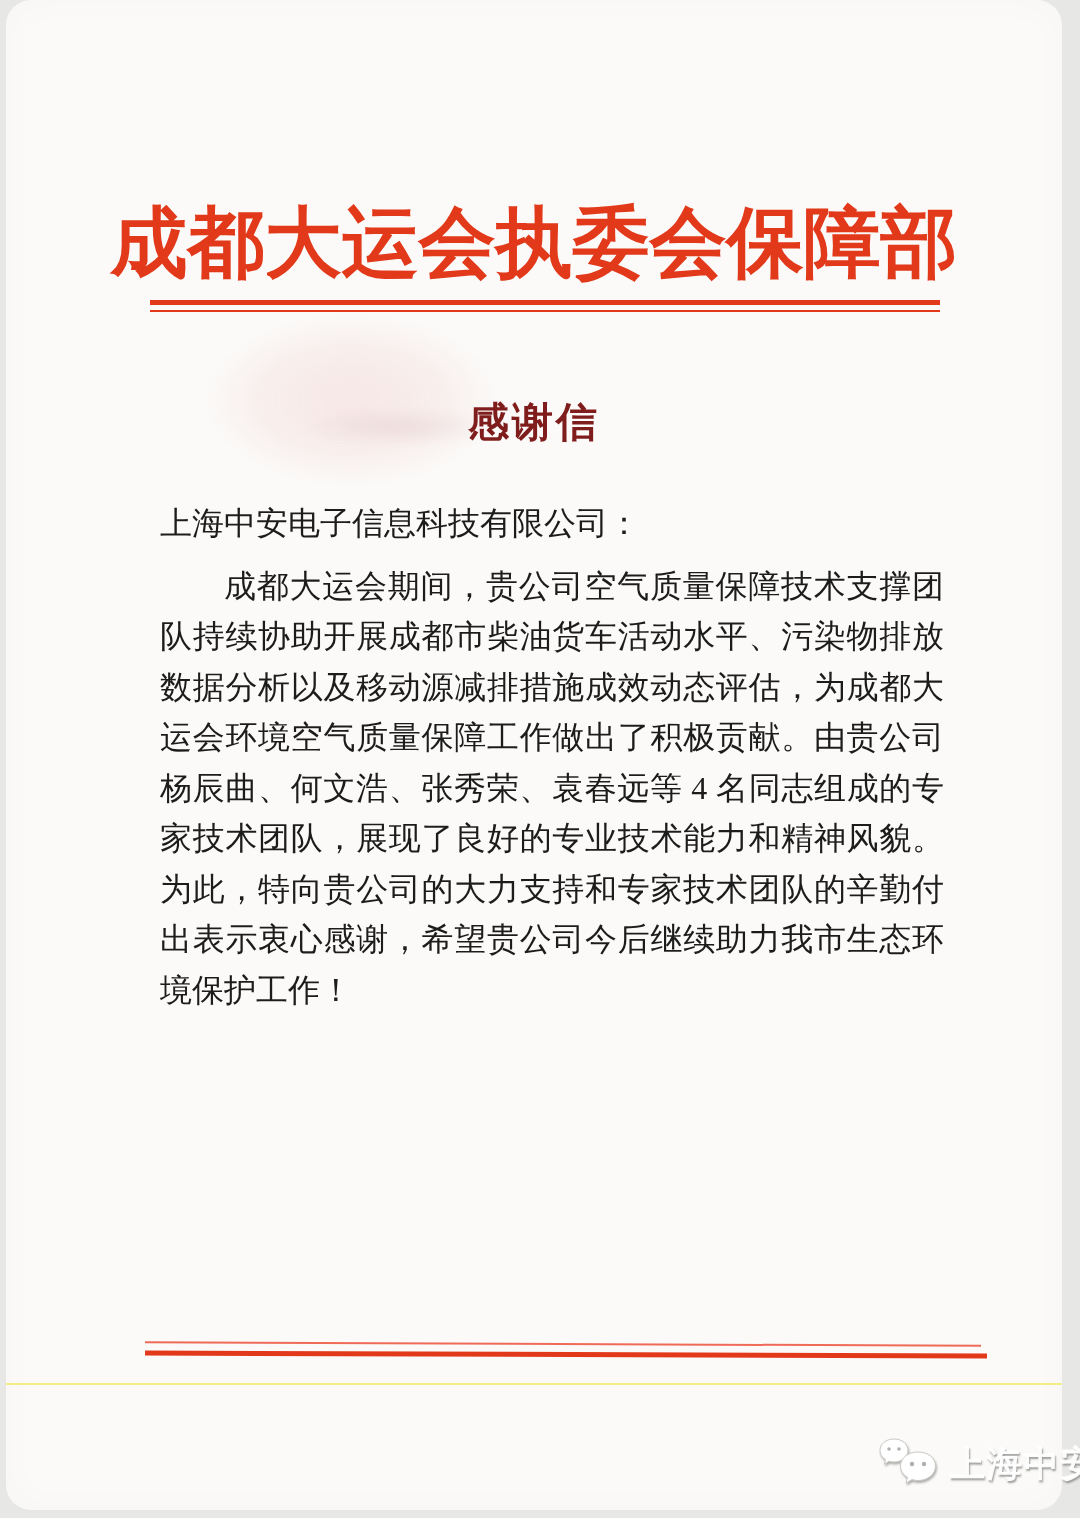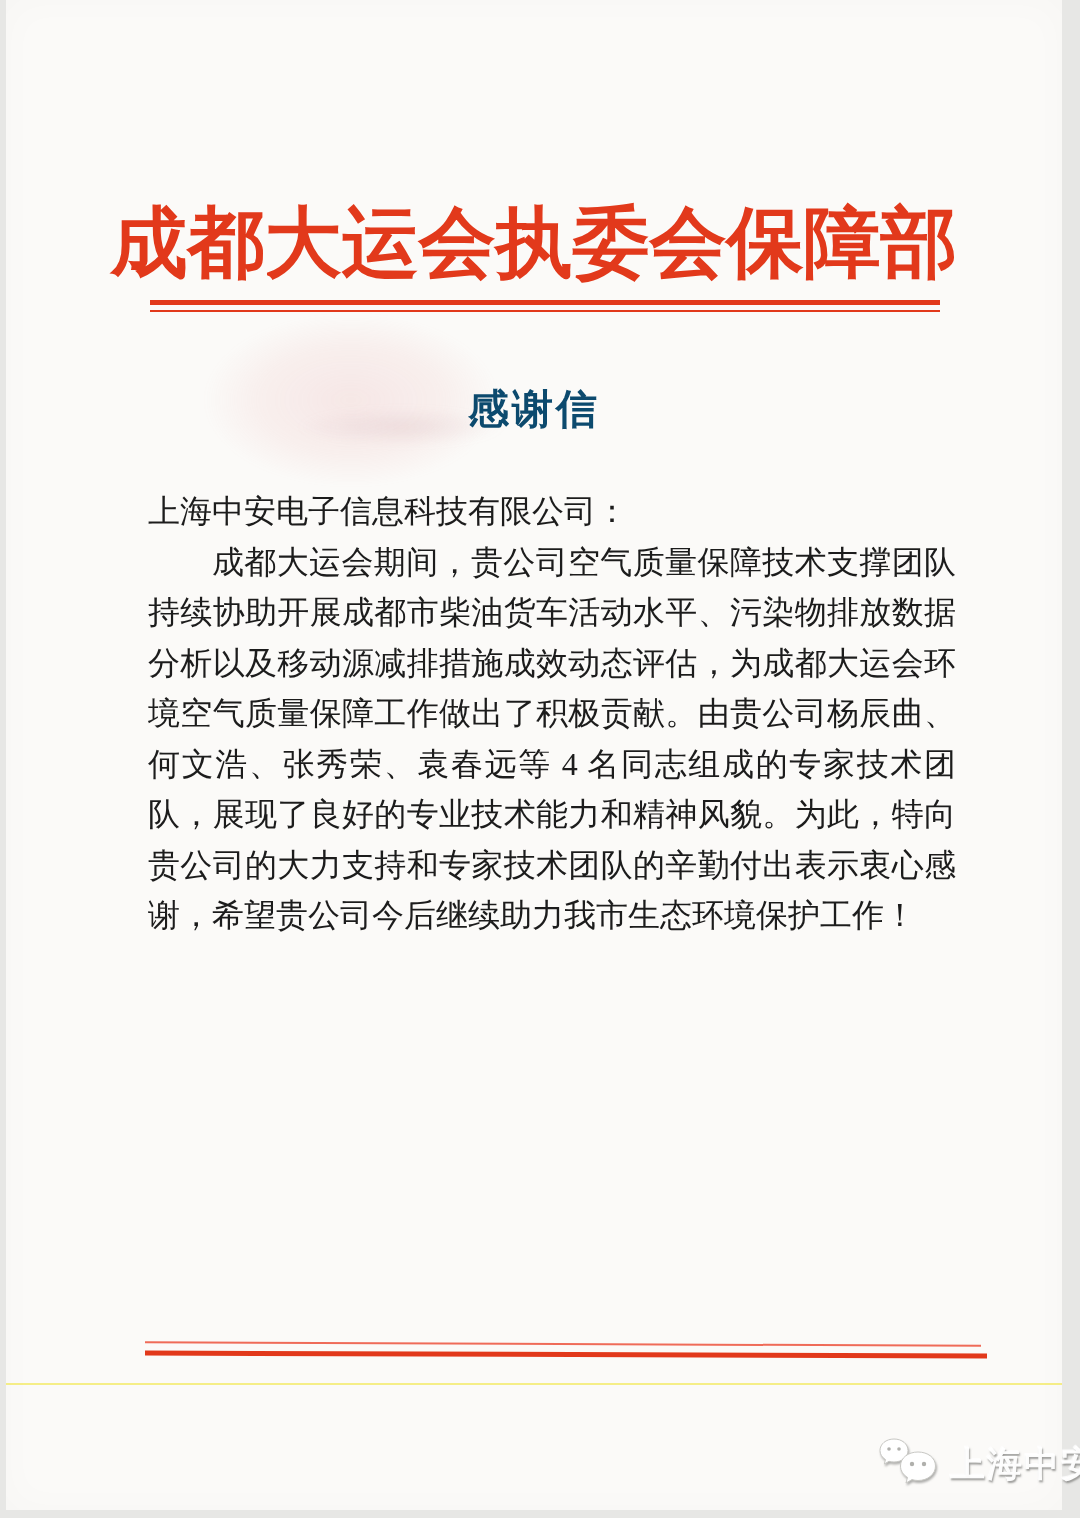--- a/index.html
+++ b/index.html
@@ -18,20 +18,21 @@
     background:var(--edge);
     font-family:"Liberation Serif","DejaVu Serif",serif;
     overflow:hidden;
   }
   .paper{
     position:absolute;
     left:6px;top:0;
     width:1056px;height:1510px;
     background:var(--paper);
     box-shadow:inset 0 0 40px rgba(0,0,0,0.02);
+    border-radius:25px;
   }
   .header-title{
     position:absolute;
     left:0;right:0;
     top:192px;
     text-align:center;
     font-size:77px;
     font-weight:bold;
     color:var(--red);
     letter-spacing:0px;
@@ -61,39 +62,39 @@
   .stamp-ghost-text{
     position:absolute;
     left:290px;top:408px;
     width:210px;height:38px;
     background:radial-gradient(ellipse at center, rgba(190,140,150,0.16) 0%, rgba(190,140,150,0) 70%);
     filter:blur(4px);
   }
   .letter-title{
     position:absolute;
     left:0;right:0;
-    top:382px;
+    top:395px;
     text-align:center;
     font-size:41px;
     font-weight:bold;
-    color:#0c4a6e;
+    color:#7f1d1d;
     letter-spacing:3px;
     white-space:nowrap;
   }
   .body-text{
     position:absolute;
     left:142px;top:486px;
     width:808px;
     font-size:32px;
     line-height:50.5px;
     color:var(--ink);
     text-align:justify;
     word-break:break-all;
   }
-  .body-text p{margin:0;}
+  .body-text p{margin:12px;}
   .body-text p.indent{text-indent:2em;}
   .footer-rule-thin{
     position:absolute;
     left:139px;top:1343px;
     width:836px;height:2px;
     background:var(--red-light);
     transform:rotate(0.25deg);
   }
   .footer-rule-thick{
     position:absolute;

